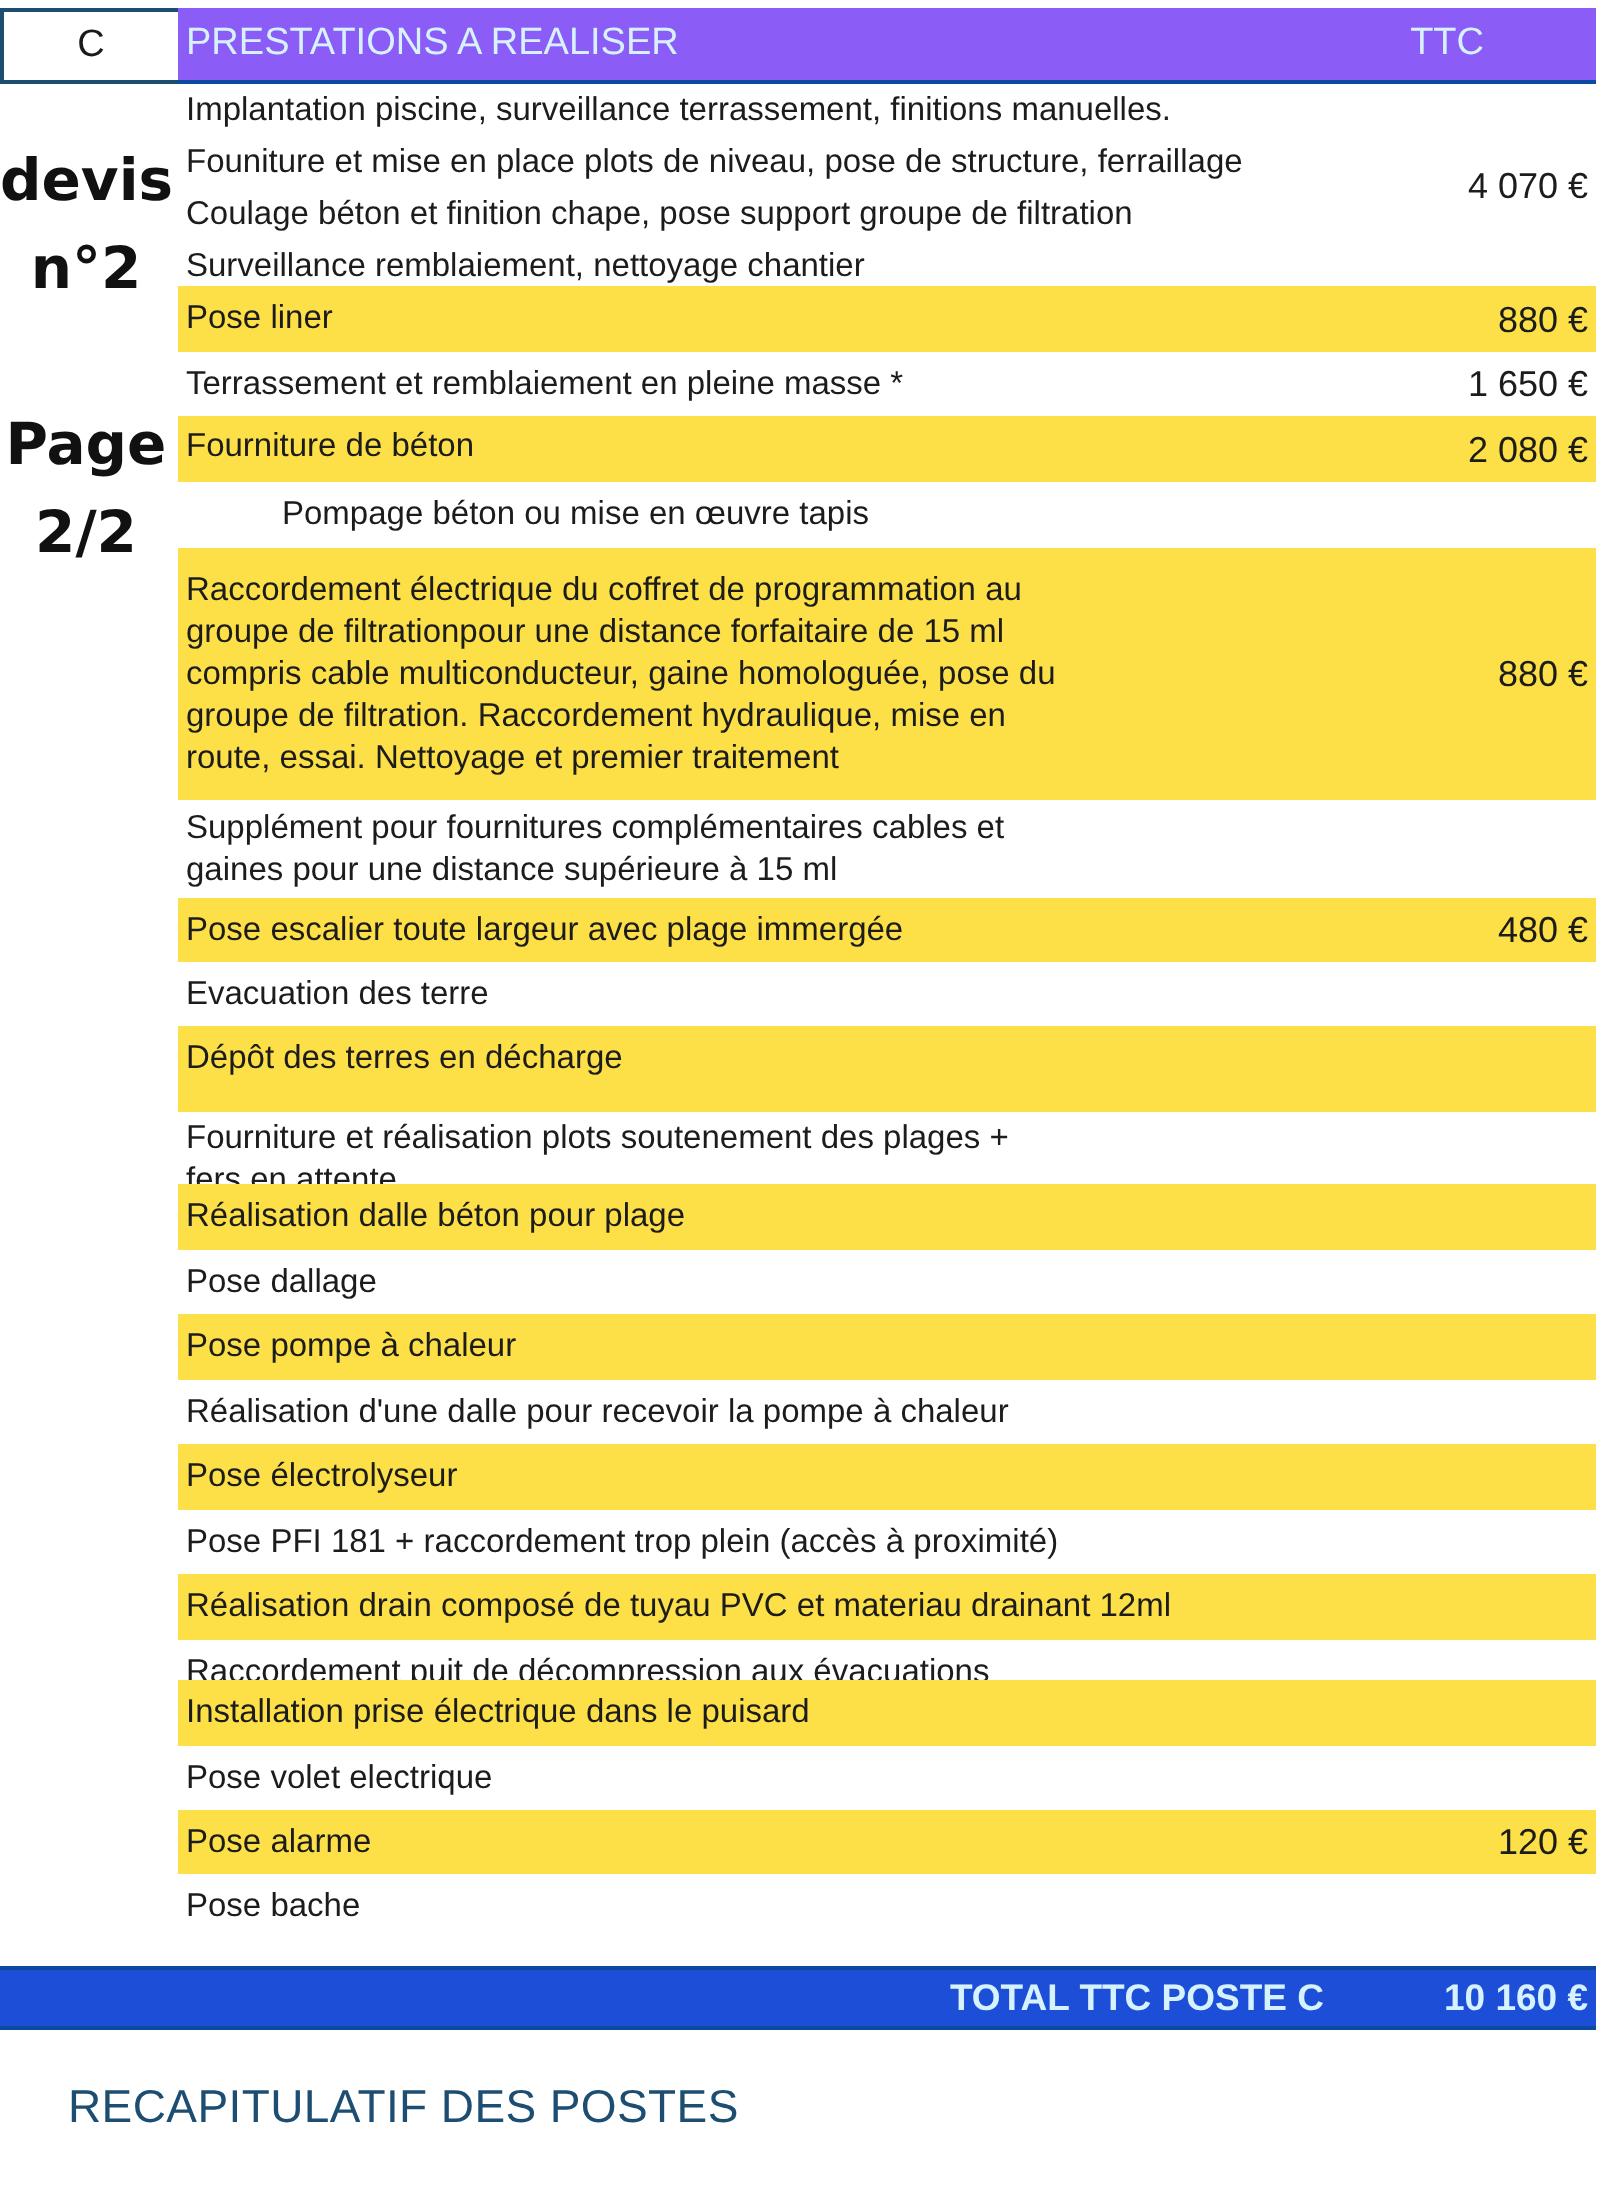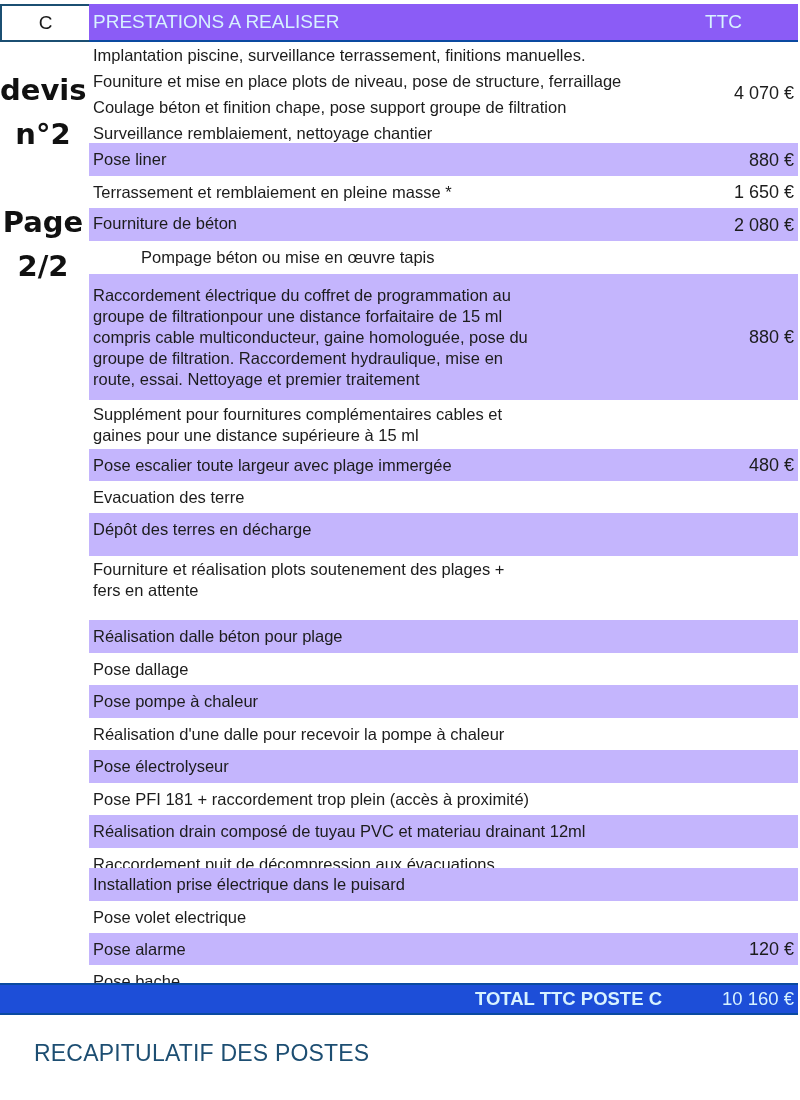--- a/index.html
+++ b/index.html
@@ -8,27 +8,27 @@
   .header { position: absolute; top: 4px; left: 0; width: 800px; height: 38px; }
   .hdr-code { position: absolute; left: 0; top: 0; width: 87px; height: 34px; border: 2px solid #1b4f72; border-right: none; background: #fff; font-size: 19px; text-align: center; line-height: 34px; box-sizing: content-box; }
   .hdr-bar { position: absolute; left: 89px; top: 0; width: 709px; height: 38px; background: #8b5cf6; border-bottom: 2px solid #0a4aa0; box-sizing: border-box; }
   .hdr-title { position: absolute; left: 4px; top: 0; line-height: 36px; font-size: 19px; color: #d7f2ff; }
   .hdr-ttc { position: absolute; right: 56px; top: 0; line-height: 36px; font-size: 19px; color: #d7f2ff; }
 
   .sidelabel { position: absolute; left: 0; width: 86px; text-align: center; font-family: "DejaVu Sans", sans-serif; font-weight: bold; font-size: 29px; color: #111; line-height: 44px; }
 
   .rows { position: absolute; left: 89px; top: 42px; width: 709px; }
   .row { position: relative; box-sizing: border-box; }
-  .row.grey { background: #c4b5fd; }
+  .row.grey { background: #fde047; }
   .row .desc { position: absolute; left: 4px; font-size: 16.5px; line-height: 21px; color: #1c1c1c; }
   .row .price { position: absolute; right: 4px; font-size: 18px; color: #1c1c1c; }
 
   .total { position: absolute; left: 0; top: 983px; width: 798px; height: 32px; background: #1d4ed8; border-top: 2px solid #0a4aa0; border-bottom: 2px solid #0a4aa0; box-sizing: border-box; }
   .total-label { position: absolute; right: 136px; top: 0; line-height: 28px; font-size: 18.5px; color: #d7f2ff; font-weight: bold; }
-  .total-value { position: absolute; right: 4px; top: 0; line-height: 28px; font-size: 18.5px; color: #d7f2ff; font-weight: normal; margin-left: 32px; }
+  .total-value { position: absolute; right: 4px; top: 0; line-height: 28px; font-size: 18.5px; color: #d7f2ff; font-weight: bold; margin-left: 32px; }
 
   .recap { position: absolute; left: 34px; top: 1040px; font-size: 23px; color: #1d4e72; letter-spacing: 0.2px; }
 </style>
 </head>
 <body>
 
 <div class="header">
   <div class="hdr-code">C</div>
   <div class="hdr-bar">
     <span class="hdr-title">PRESTATIONS A REALISER</span>
@@ -103,21 +103,21 @@
         <div>Evacuation des terre</div>
       </div>
       <div class="price" style="top: 5px; line-height: 22px;"></div>
     </div>
     <div class="row grey" style="height: 43px;">
       <div class="desc" style="line-height: 21px; top: 6px;">
         <div>Dépôt des terres en décharge</div>
       </div>
       <div class="price" style="top: 6px; line-height: 22px;"></div>
     </div>
-    <div class="row" style="height: 64px;">
+    <div class="row" style="height: 36px;">
       <div class="desc" style="line-height: 21px; top: 3px;">
         <div>Fourniture et réalisation plots soutenement des plages +</div>
         <div>fers en attente</div>
       </div>
       <div class="price" style="top: 13px; line-height: 22px;"></div>
     </div>
     <div class="row grey" style="height: 33px;">
       <div class="desc" style="line-height: 21px; top: 6px;">
         <div>Réalisation dalle béton pour plage</div>
       </div>

